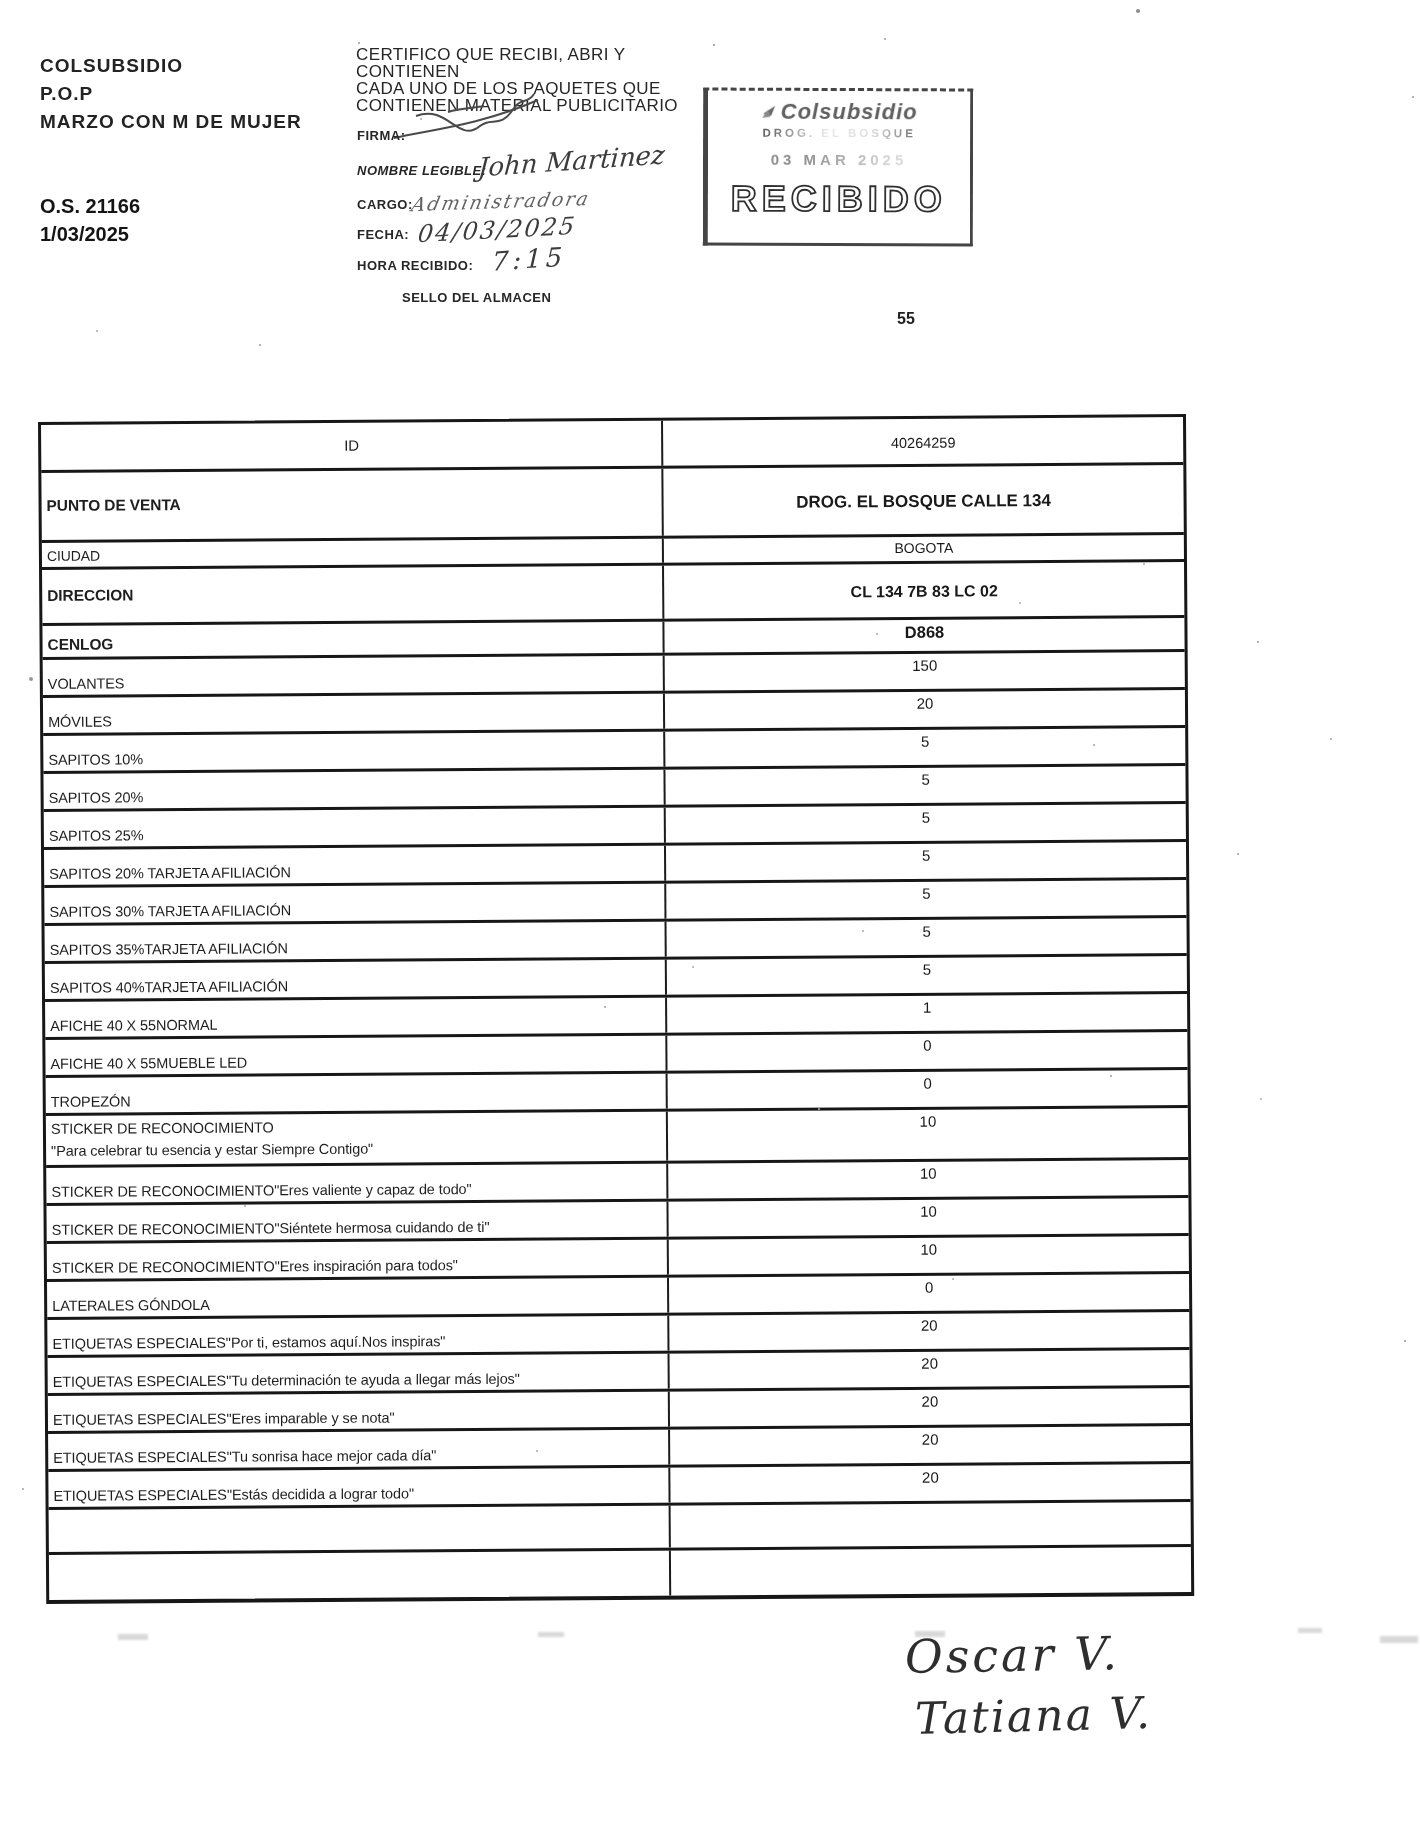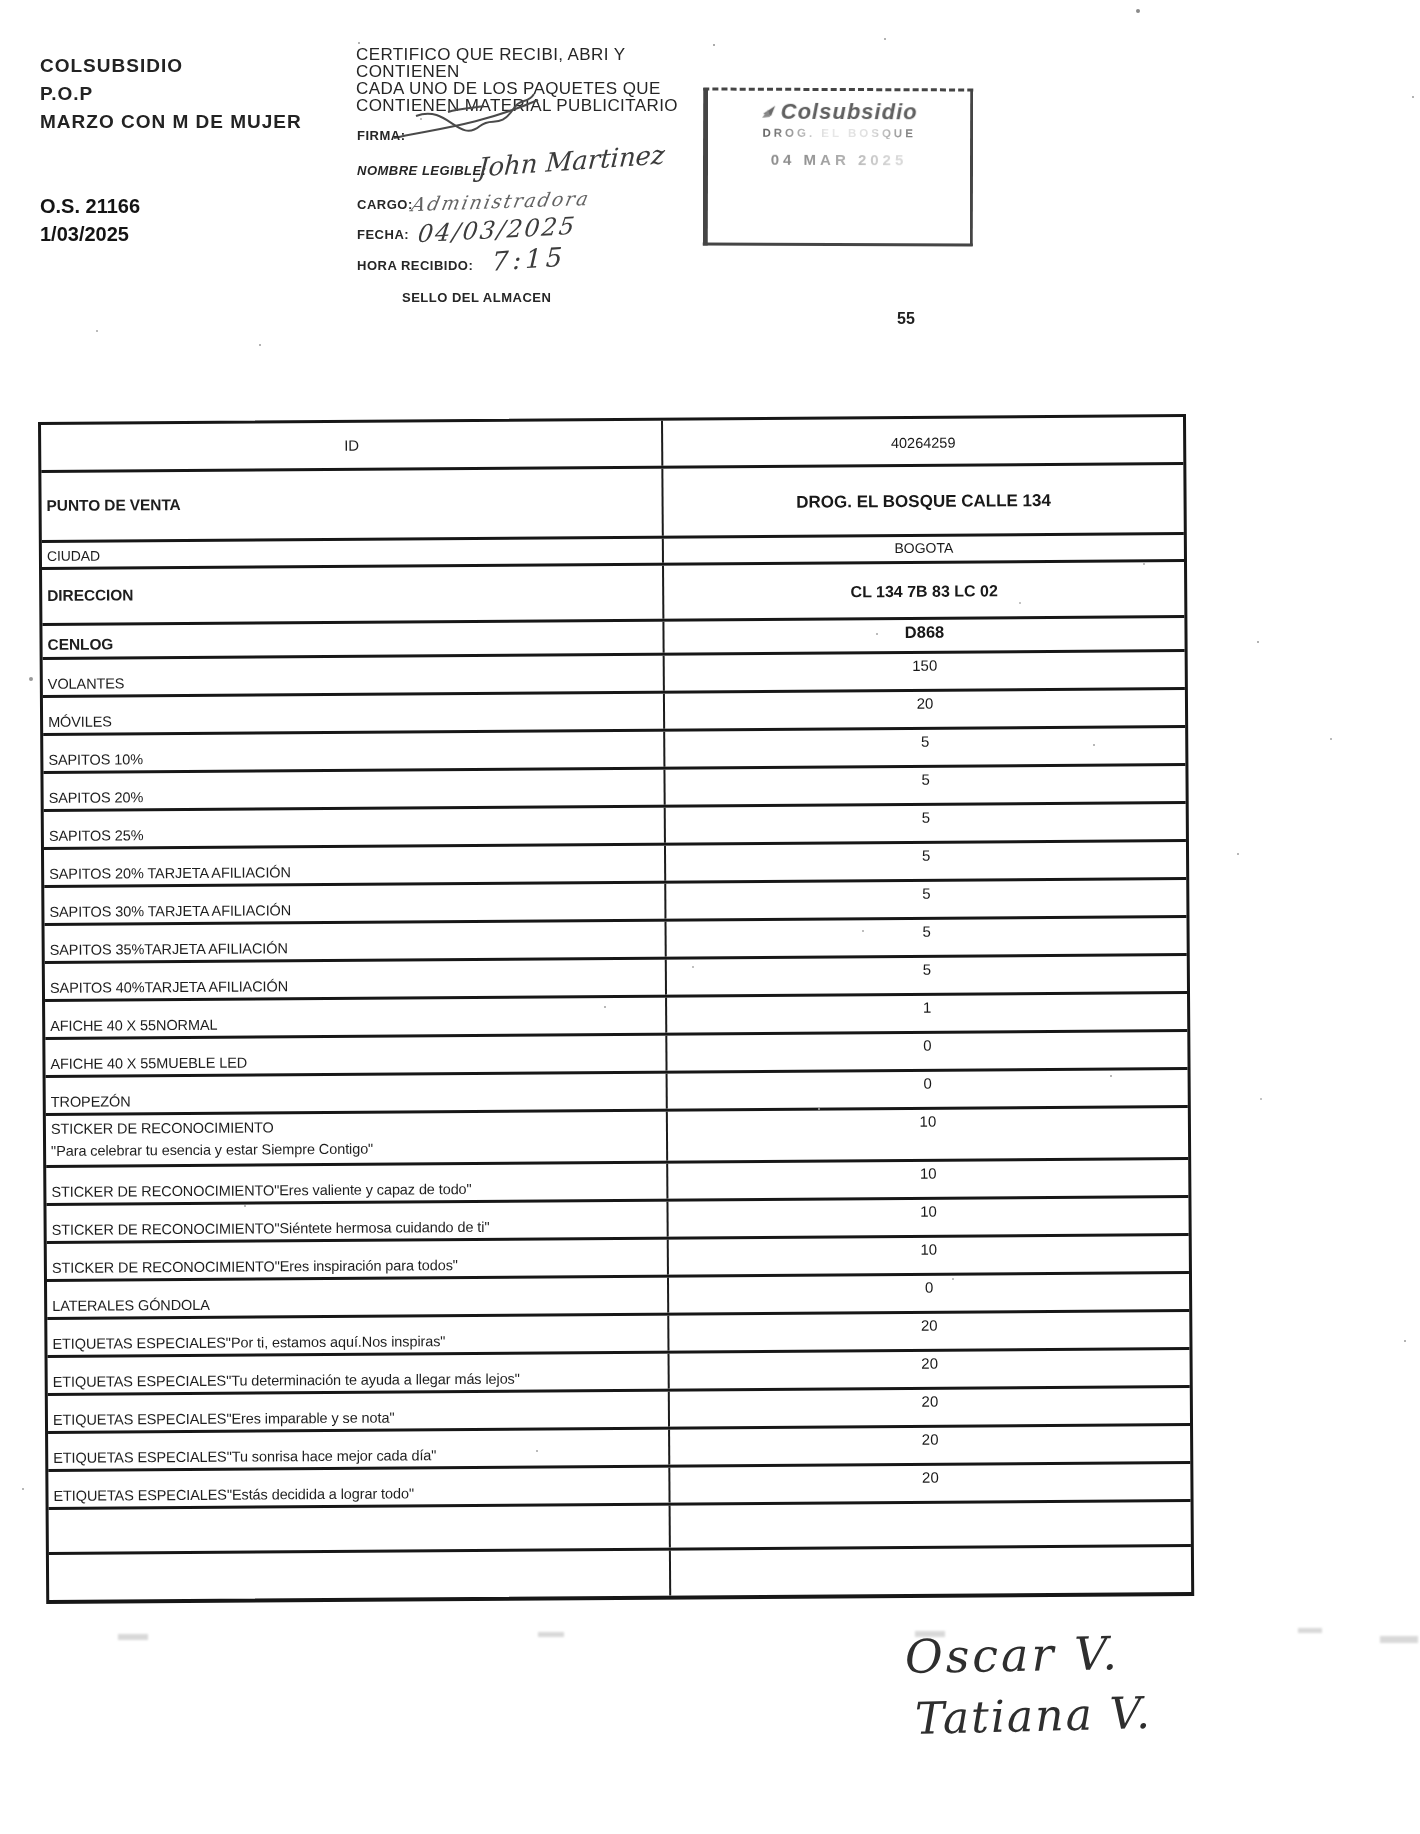--- a/index.html
+++ b/index.html
@@ -146,21 +146,22 @@
 
   <div class="abs stamp">
     <div class="stamp-brand">
       <svg width="16" height="16" viewBox="0 0 16 16">
         <polygon points="2,10 14,2 10,12" fill="#6a6a6a"></polygon>
         <polygon points="1,14 7,6 9,13" fill="#8a8a8a"></polygon>
       </svg>
       <span>Colsubsidio</span>
     </div>
     <div class="stamp-store">DROG. EL BOSQUE</div>
-    <div class="stamp-date">04 MAR 2025</div>
+    <div class="stamp-date">03 MAR 2025</div>
+    <div class="stamp-recibido">RECIBIDO</div>
   </div>
 
   <div class="abs page-number">55</div>
 
   <div class="abs dtable" id="table-body">
       <div class="trow r-id">
         <div class="tcell tlabel">
           <span>ID</span>
         </div>
         <div class="tcell tvalue">40264259</div>

